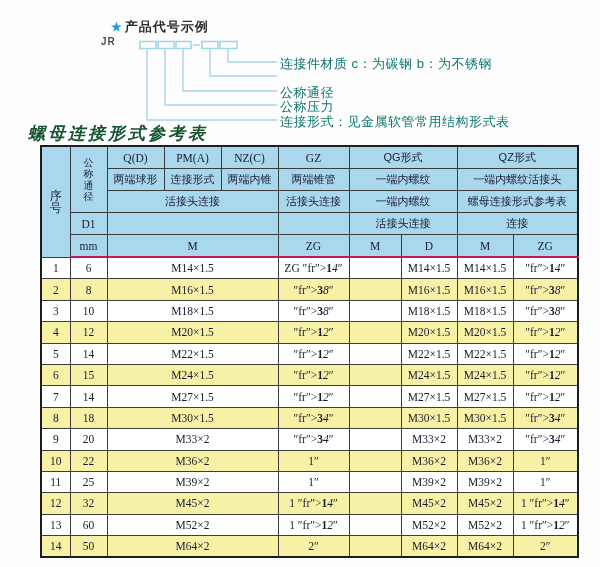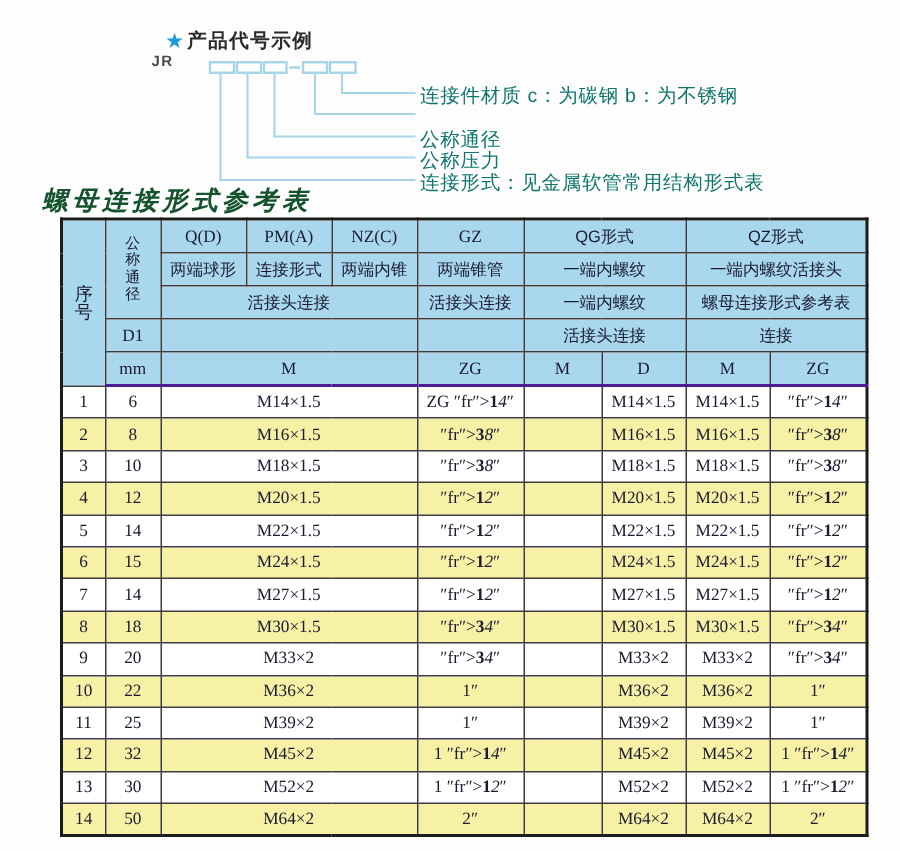--- a/index.html
+++ b/index.html
@@ -20,21 +20,21 @@
   
   #tbl-title{position:absolute;left:28px;top:122px;font-size:17px;font-weight:bold;
              font-style:italic;font-family:"DejaVu Serif",serif;color:#14532d;letter-spacing:3px;}
 
   
   #tbl-wrap{position:absolute;left:40px;top:145px;}
   table{border-collapse:collapse;table-layout:fixed;width:537px;border:2px solid #1c1c1c;}
   th,td{border:1px solid #3c3c3c;padding:0;text-align:center;vertical-align:middle;
         overflow:hidden;font-weight:normal;}
   thead th{background:#a9d8ee;height:21px;font-size:11px;}
-  thead tr:last-child th{border-bottom:2px solid #4c1d95;}
+  thead tr:last-child th{border-bottom:2px solid #be185d;}
   .latin{font-family:Liberation Serif, serif;font-size:11.5px;}
   tbody td{height:20.4px;font-family:"Liberation Serif",serif;font-size:11.5px;background:#ffffff;}
   tbody tr.alt td{background:#f7f1a5;}
   .vcell{line-height:1.15;font-size:10px;}
   .seq-cell{line-height:1;}
   .seq-inner{display:flex;flex-direction:column;align-items:center;justify-content:center;
              gap:26px;font-size:12px;}
 </style>
 </head>
 <body>
@@ -243,21 +243,21 @@
             <td>32</td>
             <td colspan="3">M45×2</td>
             <td>1 <span class="&lt;span">″</span>fr<span>″</span>&gt;<b>1</b><i>4</i><span>″</span></td>
             <td></td>
             <td>M45×2</td>
             <td>M45×2</td>
             <td>1 <span class="&lt;span">″</span>fr<span>″</span>&gt;<b>1</b><i>4</i><span>″</span></td>
           </tr>
           <tr>
             <td>13</td>
-            <td>30</td>
+            <td>60</td>
             <td colspan="3">M52×2</td>
             <td>1 <span class="&lt;span">″</span>fr<span>″</span>&gt;<b>1</b><i>2</i><span>″</span></td>
             <td></td>
             <td>M52×2</td>
             <td>M52×2</td>
             <td>1 <span class="&lt;span">″</span>fr<span>″</span>&gt;<b>1</b><i>2</i><span>″</span></td>
           </tr>
           <tr class="alt">
             <td>14</td>
             <td>50</td>

